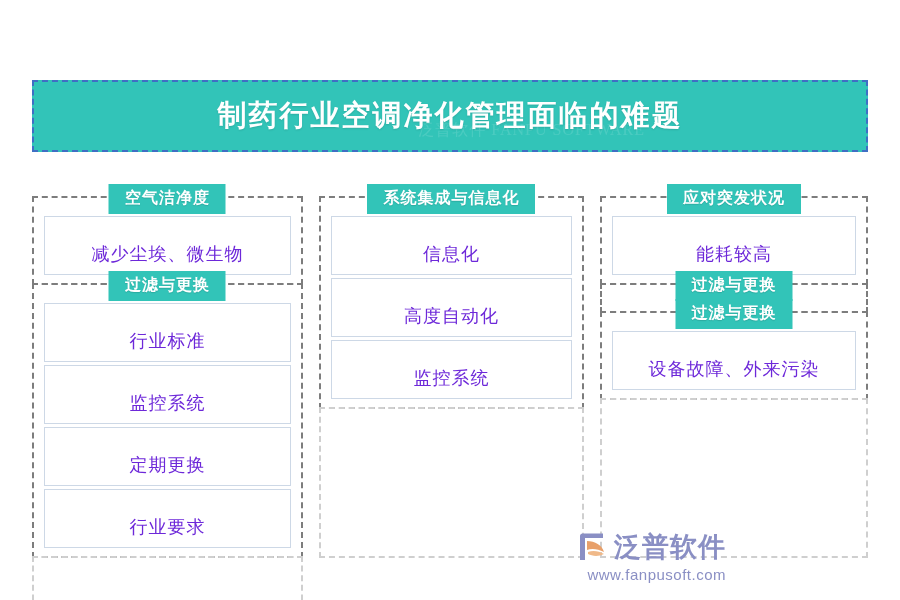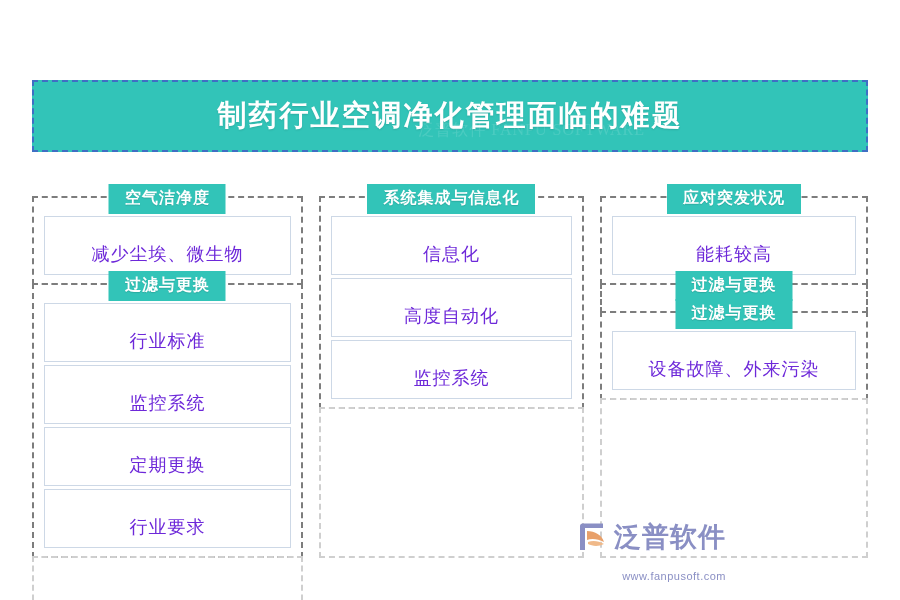--- a/index.html
+++ b/index.html
@@ -81,21 +81,21 @@
     display:flex; flex-direction:column; align-items:flex-end;
     line-height:1;
   }
   .logo-row{ display:flex; align-items:center; }
   .logo-mark{ position:relative; width:34px; height:34px; margin-right:4px; }
   .logo-text{
     color:#8a8fc4; font-size:27px; font-weight:bold; letter-spacing:1px;
     font-family:"Liberation Serif","DejaVu Serif",serif;
   }
   .logo-url{
-    color:#8a8fc4; font-size:11px; letter-spacing:.5px; margin-top:17px;
+    color:#8a8fc4; font-size:15px; letter-spacing:.5px; margin-top:3px;
     font-family:"Liberation Sans","DejaVu Sans",sans-serif;
   }
 </style>
 </head>
 <body>
 
 <div class="page">
 
   <div class="banner-wrap">
     <div class="banner-title">制药行业空调净化管理面临的难题</div>

